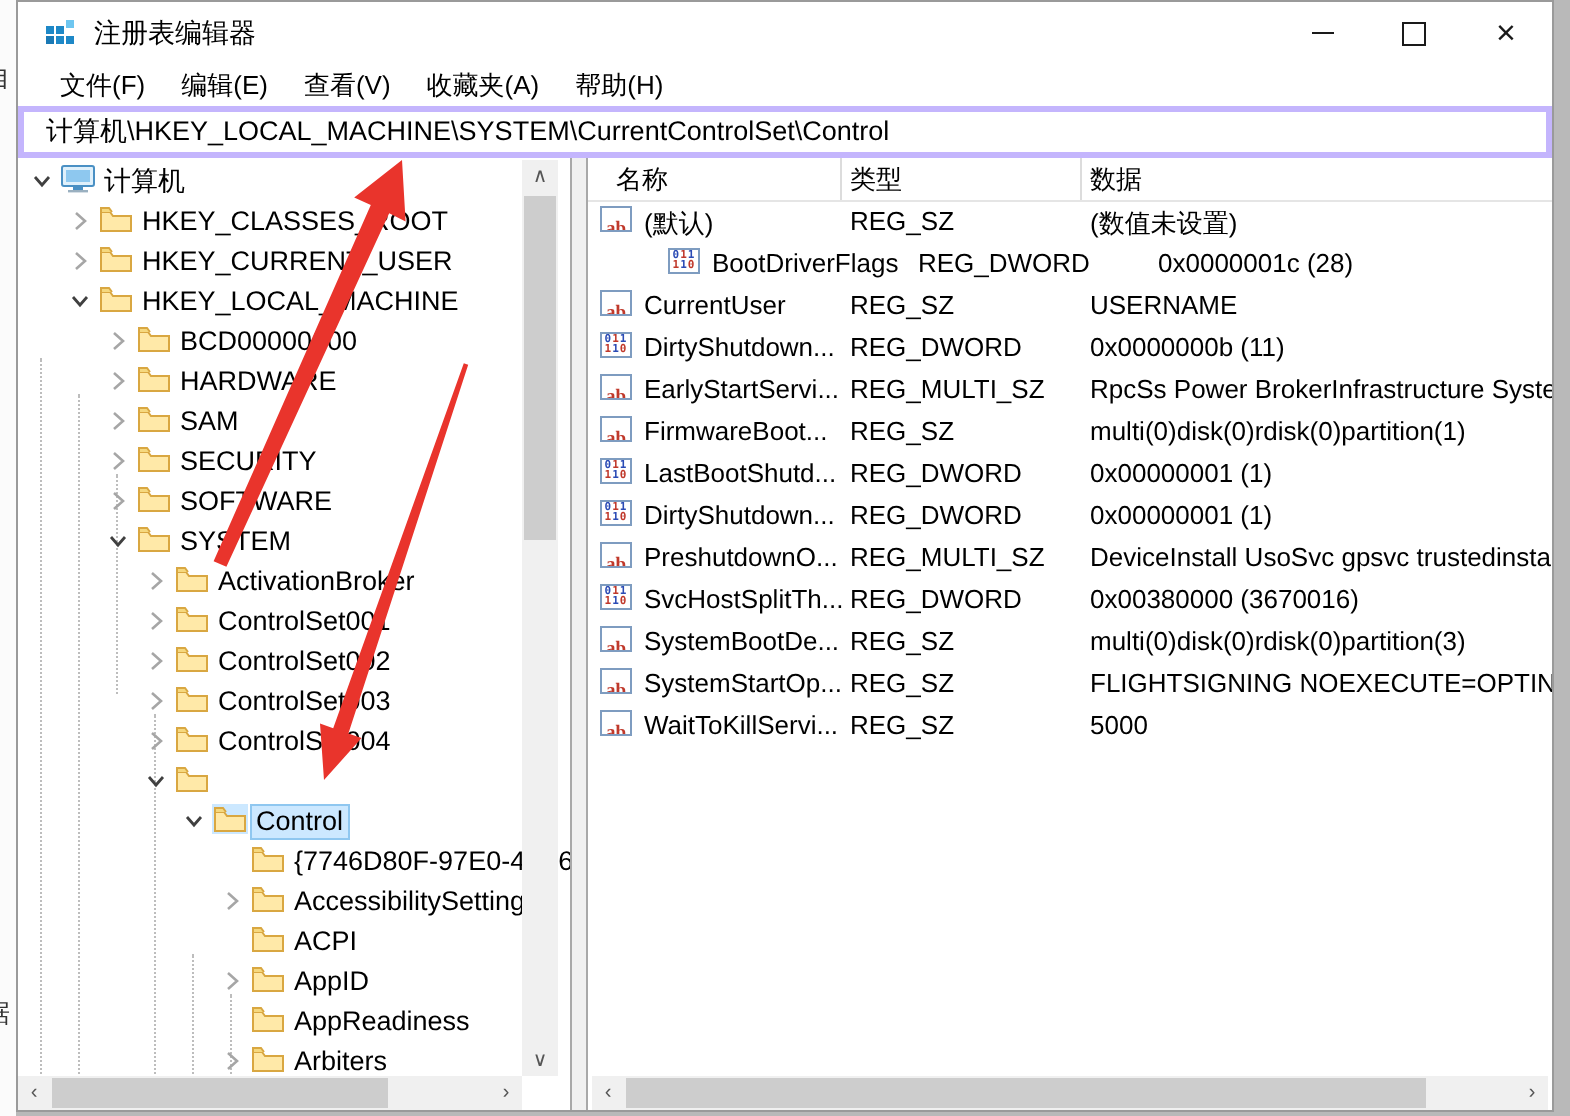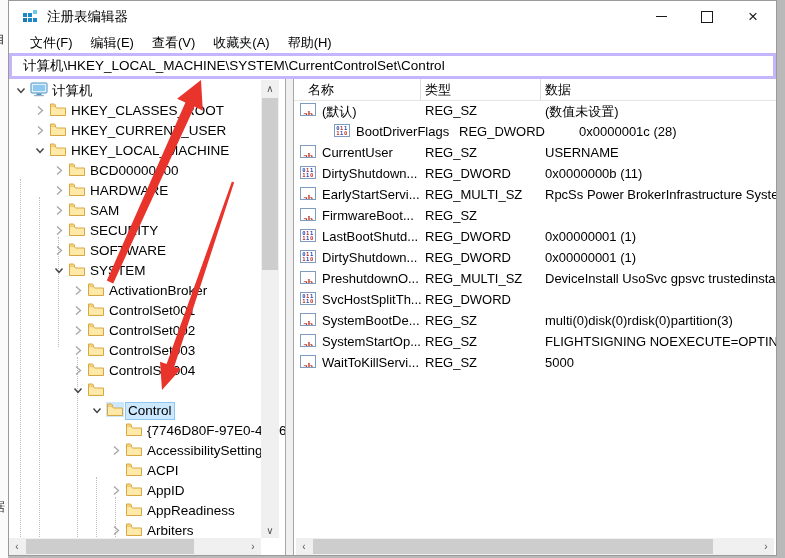--- a/index.html
+++ b/index.html
@@ -362,25 +362,25 @@
         <span class="col-head" style="left: 14px;">名称</span>
             <span class="col-head" style="left: 131px;">类型</span>
             <span class="col-head" style="left: 251px;">数据</span>
           </div>
         <div id="list-rows">
             <div class="list-row" style="top: 21px;"><span><span class="val-icon"><span class="ic-sz">ab</span></span></span><span class="cell-name">(默认)</span><span class="cell-type">REG_SZ</span><span class="cell-data">(数值未设置)</span></div>
             <div class="list-row" style="top: 42px; margin-left: 34px;"><span><span class="val-icon ic-dw"><span class="b">0</span><span class="r">1</span><span class="b">1</span><br><span class="r">1</span><span class="b">1</span><span class="r">0</span></span></span><span class="cell-name">BootDriverFlags</span><span class="cell-type">REG_DWORD</span><span class="cell-data">0x0000001c (28)</span></div>
             <div class="list-row" style="top: 63px;"><span><span class="val-icon"><span class="ic-sz">ab</span></span></span><span class="cell-name">CurrentUser</span><span class="cell-type">REG_SZ</span><span class="cell-data">USERNAME</span></div>
             <div class="list-row" style="top: 84px;"><span><span class="val-icon ic-dw"><span class="b">0</span><span class="r">1</span><span class="b">1</span><br><span class="r">1</span><span class="b">1</span><span class="r">0</span></span></span><span class="cell-name">DirtyShutdown...</span><span class="cell-type">REG_DWORD</span><span class="cell-data">0x0000000b (11)</span></div>
             <div class="list-row" style="top: 105px;"><span><span class="val-icon"><span class="ic-sz">ab</span></span></span><span class="cell-name">EarlyStartServi...</span><span class="cell-type">REG_MULTI_SZ</span><span class="cell-data">RpcSs Power BrokerInfrastructure Syste</span></div>
-            <div class="list-row" style="top: 126px;"><span><span class="val-icon"><span class="ic-sz">ab</span></span></span><span class="cell-name">FirmwareBoot...</span><span class="cell-type">REG_SZ</span></div>
+            <div class="list-row" style="top: 126px;"><span><span class="val-icon"><span class="ic-sz">ab</span></span></span><span class="cell-name">FirmwareBoot...</span><span class="cell-type">REG_SZ</span><span class="cell-data">multi(0)disk(0)rdisk(0)partition(1)</span></div>
             <div class="list-row" style="top: 147px;"><span><span class="val-icon ic-dw"><span class="b">0</span><span class="r">1</span><span class="b">1</span><br><span class="r">1</span><span class="b">1</span><span class="r">0</span></span></span><span class="cell-name">LastBootShutd...</span><span class="cell-type">REG_DWORD</span><span class="cell-data">0x00000001 (1)</span></div>
             <div class="list-row" style="top: 168px;"><span><span class="val-icon ic-dw"><span class="b">0</span><span class="r">1</span><span class="b">1</span><br><span class="r">1</span><span class="b">1</span><span class="r">0</span></span></span><span class="cell-name">DirtyShutdown...</span><span class="cell-type">REG_DWORD</span><span class="cell-data">0x00000001 (1)</span></div>
             <div class="list-row" style="top: 189px;"><span><span class="val-icon"><span class="ic-sz">ab</span></span></span><span class="cell-name">PreshutdownO...</span><span class="cell-type">REG_MULTI_SZ</span><span class="cell-data">DeviceInstall UsoSvc gpsvc trustedinsta</span></div>
-            <div class="list-row" style="top: 210px;"><span><span class="val-icon ic-dw"><span class="b">0</span><span class="r">1</span><span class="b">1</span><br><span class="r">1</span><span class="b">1</span><span class="r">0</span></span></span><span class="cell-name">SvcHostSplitTh...</span><span class="cell-type">REG_DWORD</span></div>
+            <div class="list-row" style="top: 210px;"><span><span class="val-icon ic-dw"><span class="b">0</span><span class="r">1</span><span class="b">1</span><br><span class="r">1</span><span class="b">1</span><span class="r">0</span></span></span><span class="cell-name">SvcHostSplitTh...</span><span class="cell-type">REG_DWORD</span><span class="cell-data">0x00380000 (3670016)</span></div>
             <div class="list-row" style="top: 231px;"><span><span class="val-icon"><span class="ic-sz">ab</span></span></span><span class="cell-name">SystemBootDe...</span><span class="cell-type">REG_SZ</span><span class="cell-data">multi(0)disk(0)rdisk(0)partition(3)</span></div>
             <div class="list-row" style="top: 252px;"><span><span class="val-icon"><span class="ic-sz">ab</span></span></span><span class="cell-name">SystemStartOp...</span><span class="cell-type">REG_SZ</span><span class="cell-data">FLIGHTSIGNING  NOEXECUTE=OPTIN</span></div>
             <div class="list-row" style="top: 273px; padding-left: 44px;"><span><span class="val-icon"><span class="ic-sz">ab</span></span></span><span class="cell-name">WaitToKillServi...</span><span class="cell-type">REG_SZ</span><span class="cell-data">5000</span></div>
           </div>
 
         <div class="sb" style="left:2px;top:459px;width:478px;height:17px">
           <span class="sb-arrow" style="left:0;top:0;width:16px;height:17px">‹</span>
           <span class="sb-thumb" style="left:17px;top:1px;width:400px;height:15px"></span>
           <span class="sb-arrow" style="right:0;top:0;width:16px;height:17px">›</span>
         </div>

